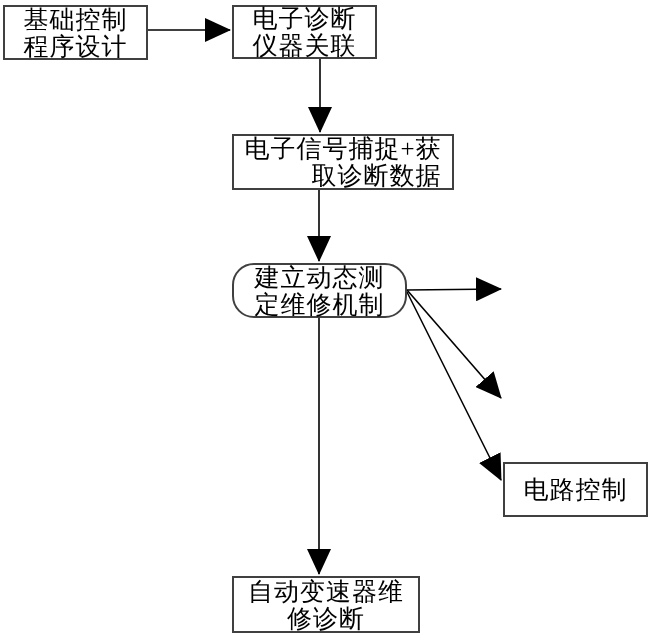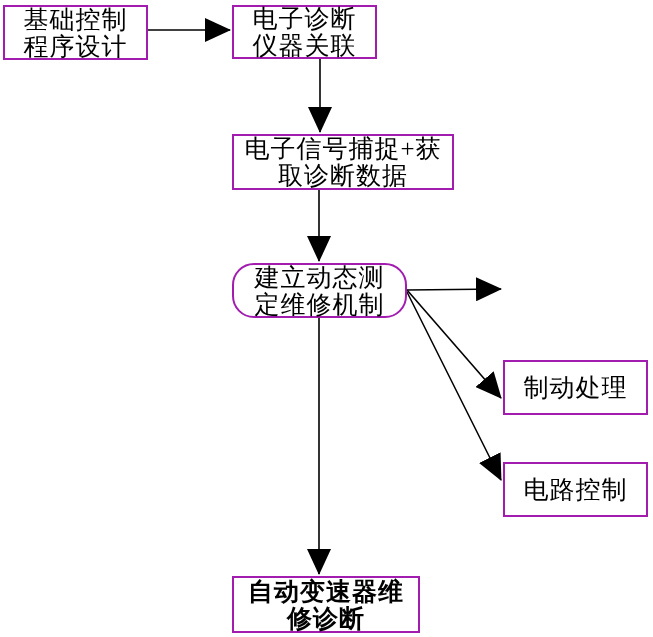--- a/index.html
+++ b/index.html
@@ -14,39 +14,39 @@
   }
   svg.arrows {
     position: absolute;
     left: 0; top: 0;
     width: 653px; height: 637px;
   }
   svg.arrows line { stroke: #000; stroke-width: 1.6; }
   .node {
     position: absolute;
     box-sizing: border-box;
-    border: 2px solid #a21caf;
+    border: 2px solid #404040;
     background: #fff;
     display: flex;
     align-items: center;
     justify-content: center;
     text-align: center;
     white-space: pre-line;
     font-size: 25px;
     line-height: 27px;
     letter-spacing: 1px;
   }
   #n1 { left: 3px;   top: 5px;   width: 145px; height: 55px; }
   #n2 { left: 232px; top: 5px;   width: 145px; height: 54px; }
-  #n3 { left: 232px; top: 134px; width: 222px; height: 56px; }
+  #n3 { left: 232px; top: 134px; width: 222px; height: 56px; text-align: right; }
   #n4 { left: 232px; top: 263px; width: 175px; height: 55px; border-radius: 22px; }
   #n5 { left: 503px; top: 257px; width: 145px; height: 58px; }
   #n6 { left: 503px; top: 360px; width: 145px; height: 55px; }
   #n7 { left: 503px; top: 462px; width: 145px; height: 55px; font-family: Liberation Serif, serif; }
-  #n8 { left: 232px; top: 576px; width: 188px; height: 57px; font-weight: bold; }
+  #n8 { left: 232px; top: 576px; width: 188px; height: 57px; }
 </style>
 </head>
 <body>
 
 <div class="canvas">
 
   <svg class="arrows" viewBox="0 0 653 637" xmlns="http://www.w3.org/2000/svg">
     <defs>
       <marker id="ah" viewBox="0 0 26 24" markerWidth="26" markerHeight="24" refX="25" refY="12" orient="auto" markerUnits="userSpaceOnUse">
         <path d="M0,0 L26,12 L0,24 Z" fill="#000"></path>
@@ -67,20 +67,19 @@
   <div class="node" id="n2">电子诊断
 仪器关联</div>
 
   <div class="node" id="n3">电子信号捕捉+获
 取诊断数据</div>
 
   <div class="node" id="n4">建立动态测
 定维修机制</div>
 
 
-  <div class="node" id="n6">制动处理</div>
 
   <div class="node" id="n7">电路控制</div>
 
   <div class="node" id="n8">自动变速器维
 修诊断</div>
 
 </div>
 
 </body></html>

